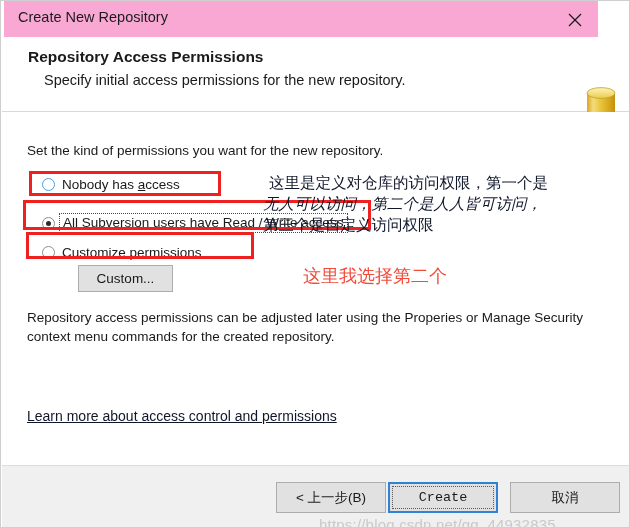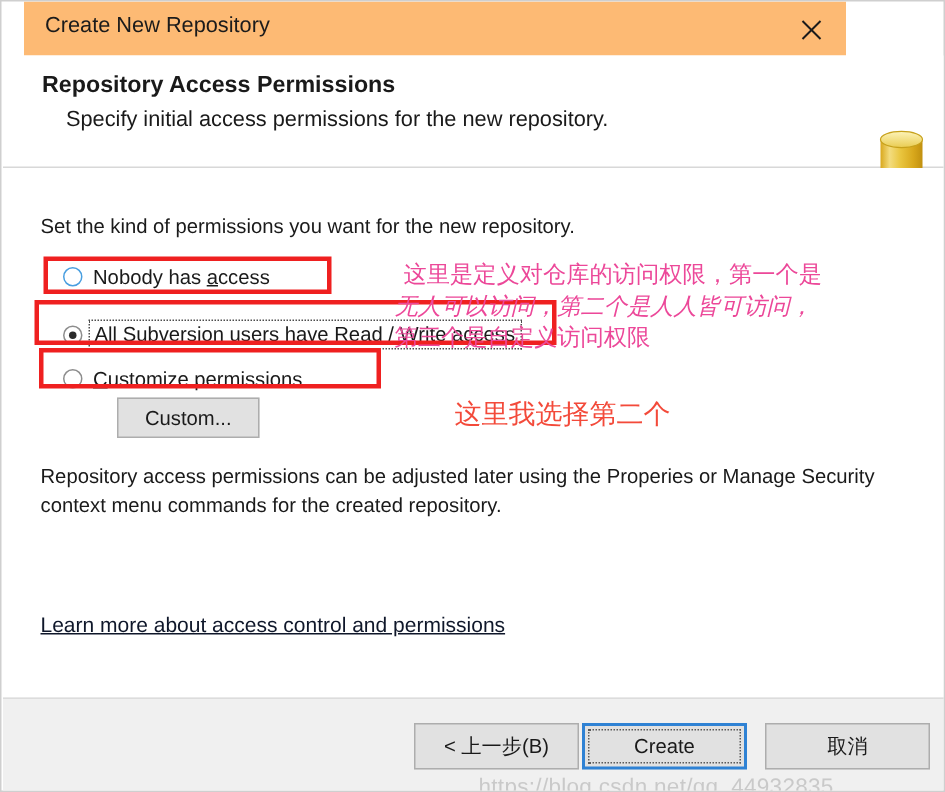--- a/index.html
+++ b/index.html
@@ -17,23 +17,23 @@
     height: 528px;
     background: #ffffff;
     overflow: hidden;
     border: 1px solid #cfcfcf;
     box-sizing: border-box;
   }
 
   
   .titlebar {
     position: absolute;
-    left: 15px; top: 0;
-    width: 548px; height: 36px;
-    background: #fdba74;
+    left: 3px; top: 0;
+    width: 594px; height: 36px;
+    background: #f9a8d4;
   }
   .titlebar-text {
     position: absolute;
     left: 14px; top: 8px;
     font-size: 14.5px;
     color: #1b1b1b;
     white-space: nowrap;
   }
   .close-btn {
     position: absolute;
@@ -156,21 +156,21 @@
   .redbox {
     position: absolute;
     border: 3px solid #ef2020;
     box-sizing: border-box;
     pointer-events: none;
   }
 
   
   .cn-note {
     position: absolute;
-    color: #ec4899;
+    color: #0f172a;
     font-family: "DejaVu Sans", "Liberation Sans", sans-serif;
     font-size: 15.5px;
     line-height: 21px;
     white-space: nowrap;
   }
   .cn-note-2 {
     position: absolute;
     color: #f34a3a;
     font-family: "DejaVu Sans", "Liberation Sans", sans-serif;
     font-size: 18px;
@@ -199,20 +199,21 @@
     padding: 0;
   }
   .btn-back   { left: 274px; width: 110px; }
   .btn-create { left: 386px; width: 110px; background: #e1e1e1; border: 2px solid #2f82d4; }
   .btn-cancel { left: 508px; width: 110px; }
   .btn-create .inner-focus {
     display: block;
     border: 1px dotted #5a5a5a;
     margin: 2px;
     line-height: 21px;
+    font-family: Liberation Mono, monospace;
   }
   .watermark {
     position: absolute;
     left: 318px; top: 499px;
     font-size: 15px;
     color: rgba(170,170,170,0.55);
     white-space: nowrap;
     letter-spacing: 0.2px;
     pointer-events: none;
     margin-top: 16px;

